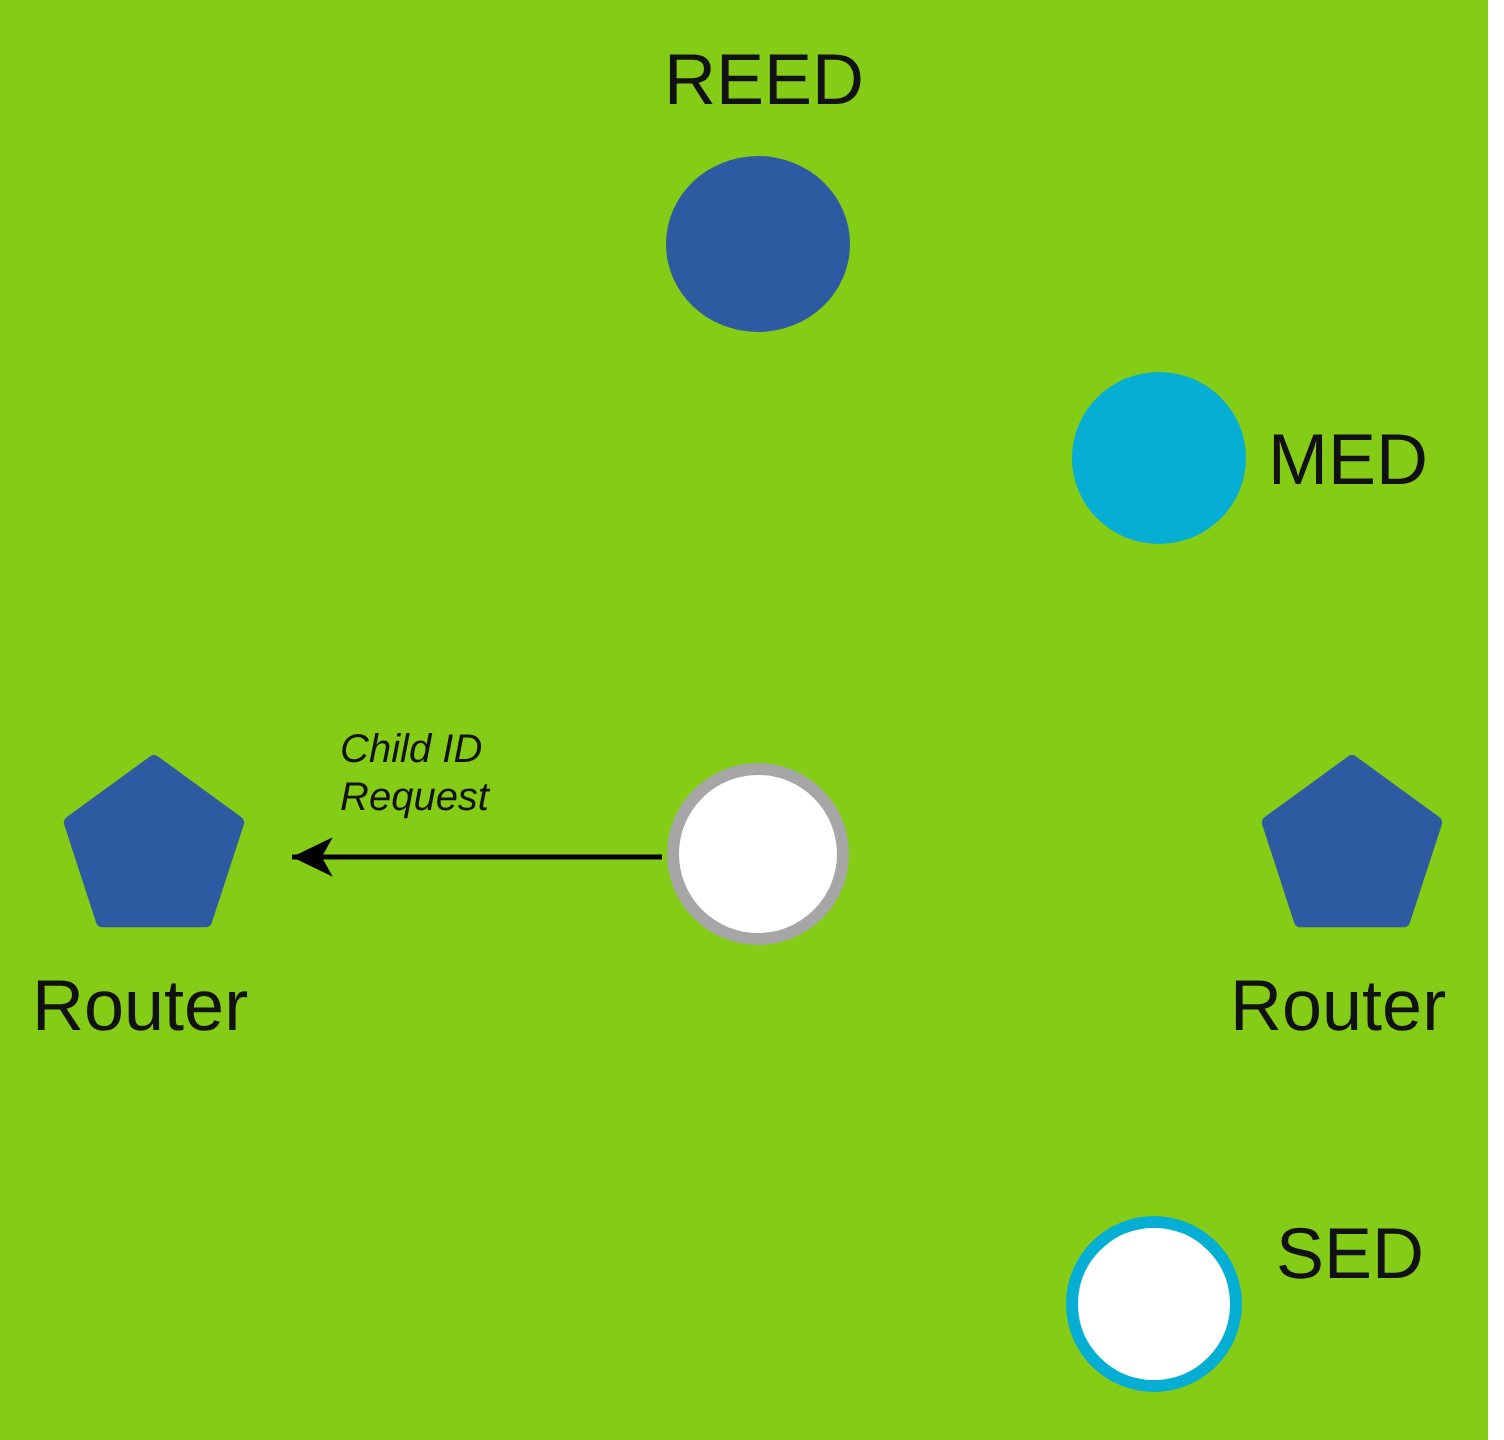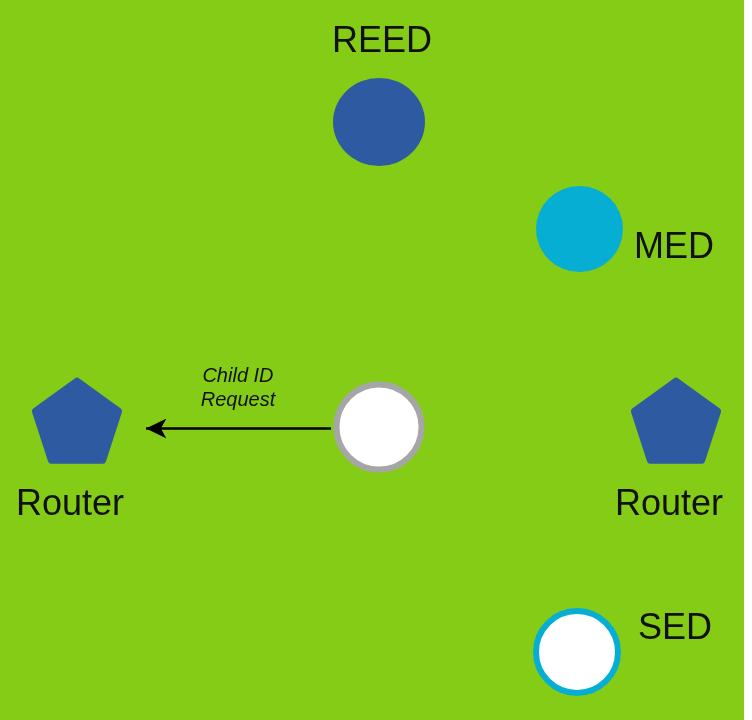--- a/index.html
+++ b/index.html
@@ -29,39 +29,38 @@
     line-height: 1;
     white-space: nowrap;
     font-family: "Liberation Sans", "DejaVu Sans", sans-serif;
   }
   .edge-label {
     position: absolute;
     font-style: italic;
     font-size: 20px;
     line-height: 24px;
     color: #111111;
-    text-align: center;
     white-space: pre-line;
     font-family: "Liberation Sans", "DejaVu Sans", sans-serif;
   }
   svg.shape { display: block; overflow: visible; }
   svg.link-layer {
     position: absolute;
     left: 0; top: 0;
     width: 752px;
     height: 720px;
     pointer-events: none;
   }
 
   
   #reed-node     { left: 333px; top: 78px;  }
   #reed-label    { left: 332px; top: 22px;  }
 
   #med-node      { left: 536px; top: 186px; }
-  #med-label     { left: 634px; top: 212px; margin-top: 16px; }
+  #med-label     { left: 634px; top: 212px; }
 
   #router-left-node   { left: 31px;  top: 378px; }
   #router-left-label  { left: 16px;  top: 485px; }
 
   #router-right-node  { left: 630px; top: 378px; }
   #router-right-label { left: 615px; top: 485px; }
 
   #center-node   { left: 333px; top: 381px; }
 
   #sed-node      { left: 532px; top: 607px; }

